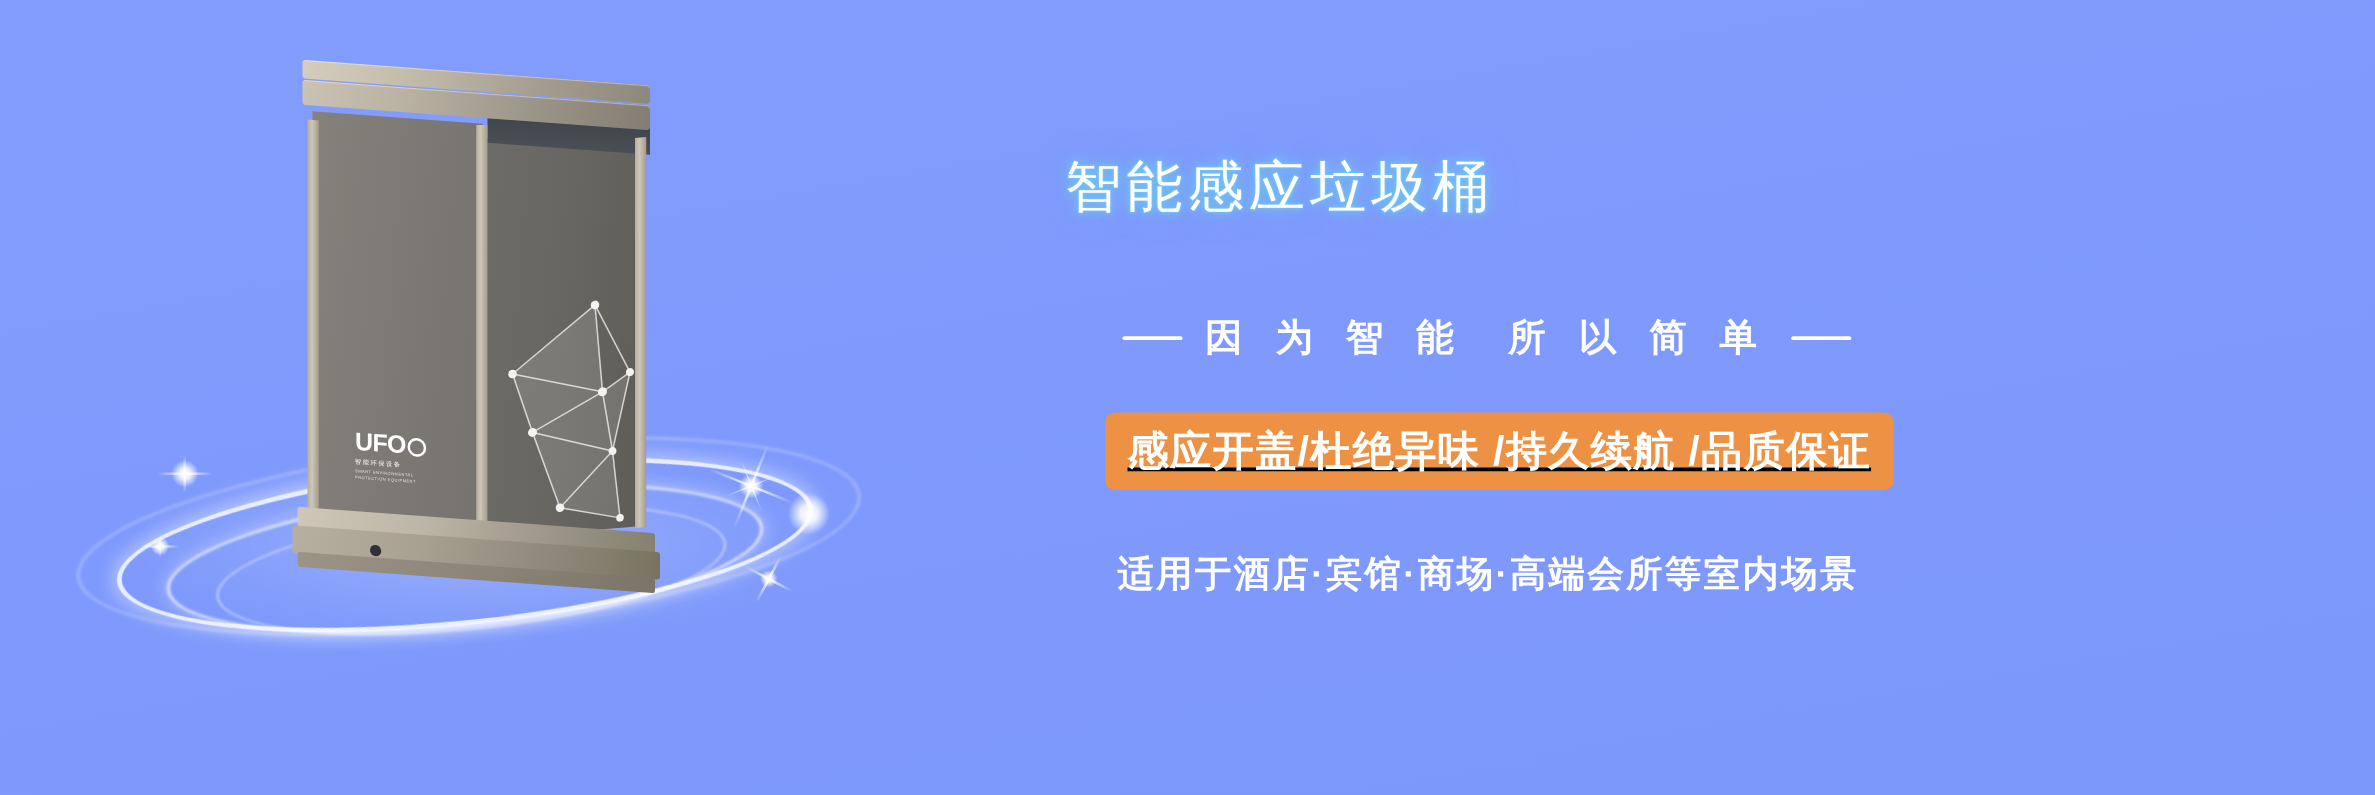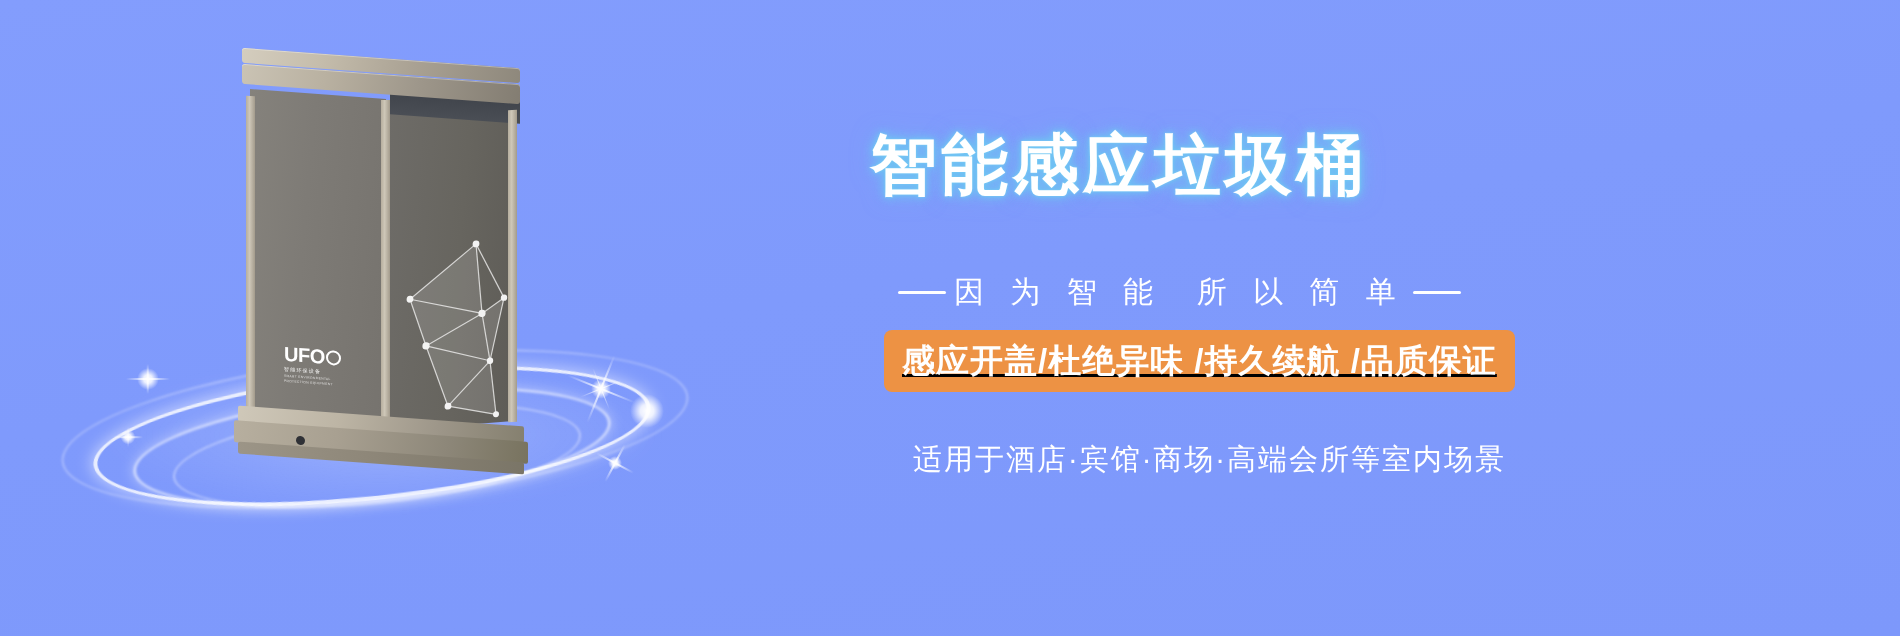--- a/index.html
+++ b/index.html
@@ -234,47 +234,46 @@
   #copy {
     position: absolute;
     left: 820px;
     top: 0;
     width: 1080px;
     height: 636px;
   }
 
   #headline {
     position: absolute;
-    left: 50px;
+    left: 32px;
     top: 120px;
-    font-size: 67px;
-    font-weight: 700;
+    font-size: 45px;
+    font-weight: 400;
     color: #ffffff;
     letter-spacing: 4px;
     white-space: nowrap;
     text-shadow:
       0 0 2px #7fd0f5,
       0 0 6px #6ec6f2,
       0 0 12px rgba(110,198,242,0.85),
       0 0 22px rgba(110,198,242,0.55);
   }
 
   #subline {
     position: absolute;
     left: 78px;
     top: 250px;
     font-size: 30px;
-    font-weight: 400;
+    font-weight: 700;
     color: #ffffff;
     letter-spacing: 9px;
     white-space: nowrap;
     display: flex;
     align-items: center;
-    gap: 8px;
-    margin-top: 22px;
+    gap: 18px;
   }
   #subline .rule {
     display: inline-block;
     width: 48px;
     height: 3px;
     background: #ffffff;
     border-radius: 2px;
   }
   #subline .sub-text { white-space: pre; }
 
@@ -294,24 +293,24 @@
   #features .feat-text {
     font-size: 33px;
     font-weight: 700;
     color: #ffffff;
     letter-spacing: 1px;
     white-space: nowrap;
   }
 
   #scenes {
     position: absolute;
-    left: 93px;
+    left: 74px;
     top: 440px;
     font-size: 29px;
-    font-weight: 400;
+    font-weight: 700;
     color: #ffffff;
     letter-spacing: 2px;
     white-space: nowrap;
   }
 </style>
 </head>
 <body>
 
 <div id="banner">
 

